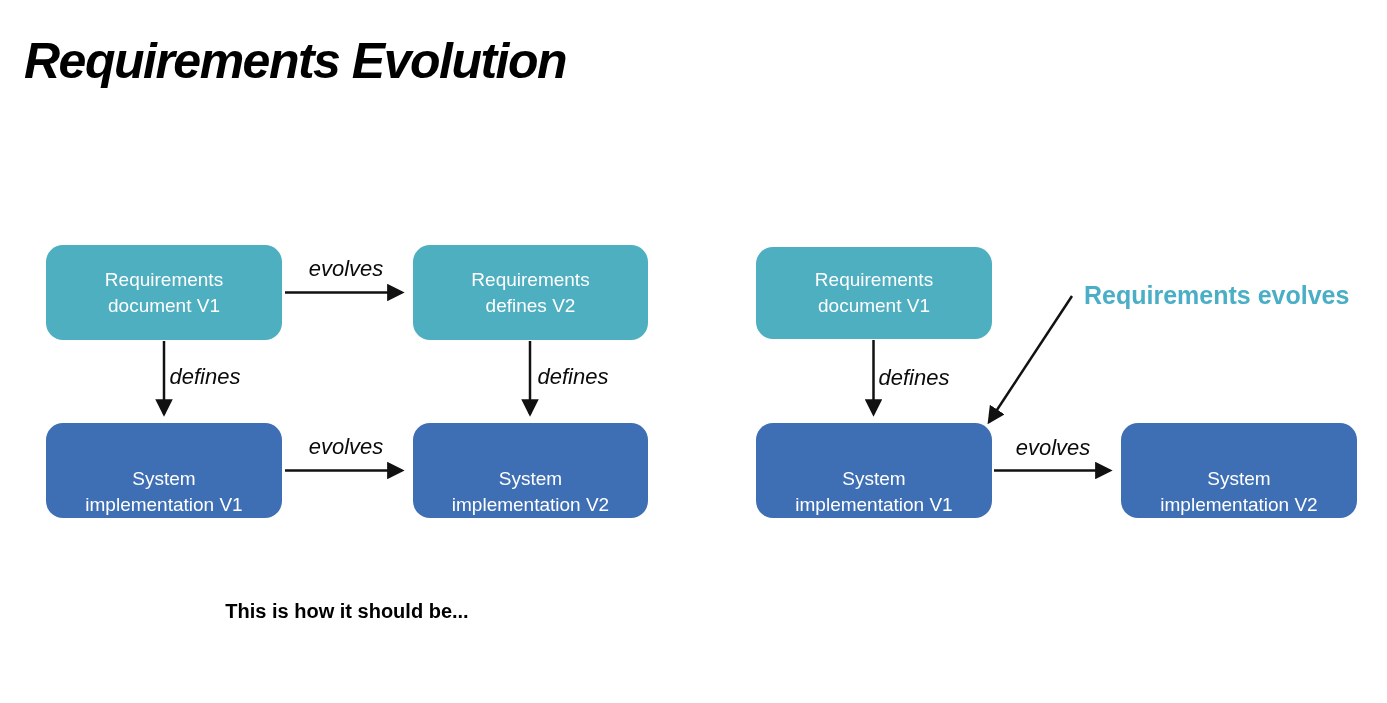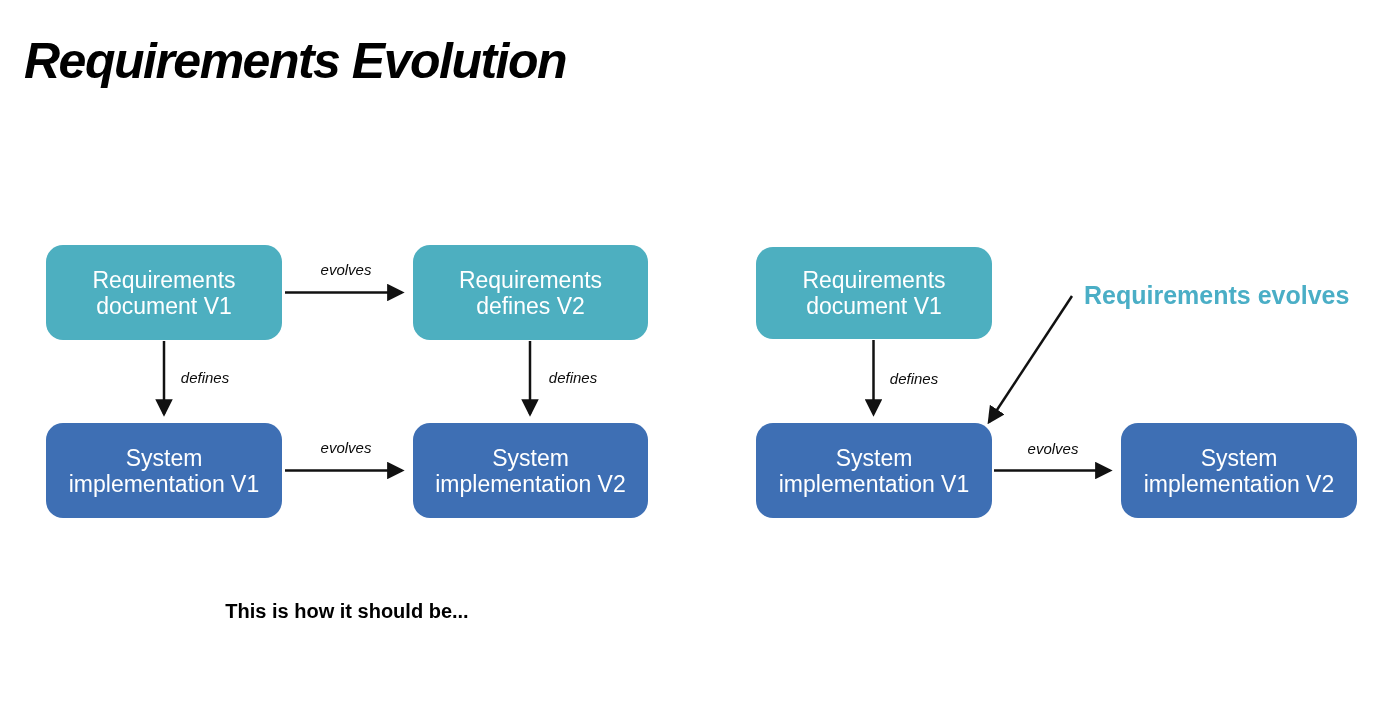--- a/index.html
+++ b/index.html
@@ -36,31 +36,31 @@
   }
   .node {
     position: absolute;
     border-radius: 17px;
     display: flex;
     flex-direction: column;
     align-items: center;
     justify-content: center;
     text-align: center;
     color: #ffffff;
-    font-size: 23px;
+    font-size: 19px;
     line-height: 26px;
     font-weight: 400;
   }
   .node.teal { background: var(--teal, #4dafc0); }
-  .node.blue { background: var(--blue, #3e6fb4); }
+  .node.blue { background: var(--blue, #3e6fb4); justify-content: flex-end; }
   .edge-label {
     position: absolute;
     transform: translate(-50%, -50%);
     font-style: italic;
-    font-size: 15px;
+    font-size: 22px;
     color: #0b0b0b;
     white-space: nowrap;
   }
   .annotation {
     position: absolute;
     font-size: 25px;
     font-weight: bold;
     color: var(--annotation_teal, #4aaec6);
     white-space: nowrap;
   }

